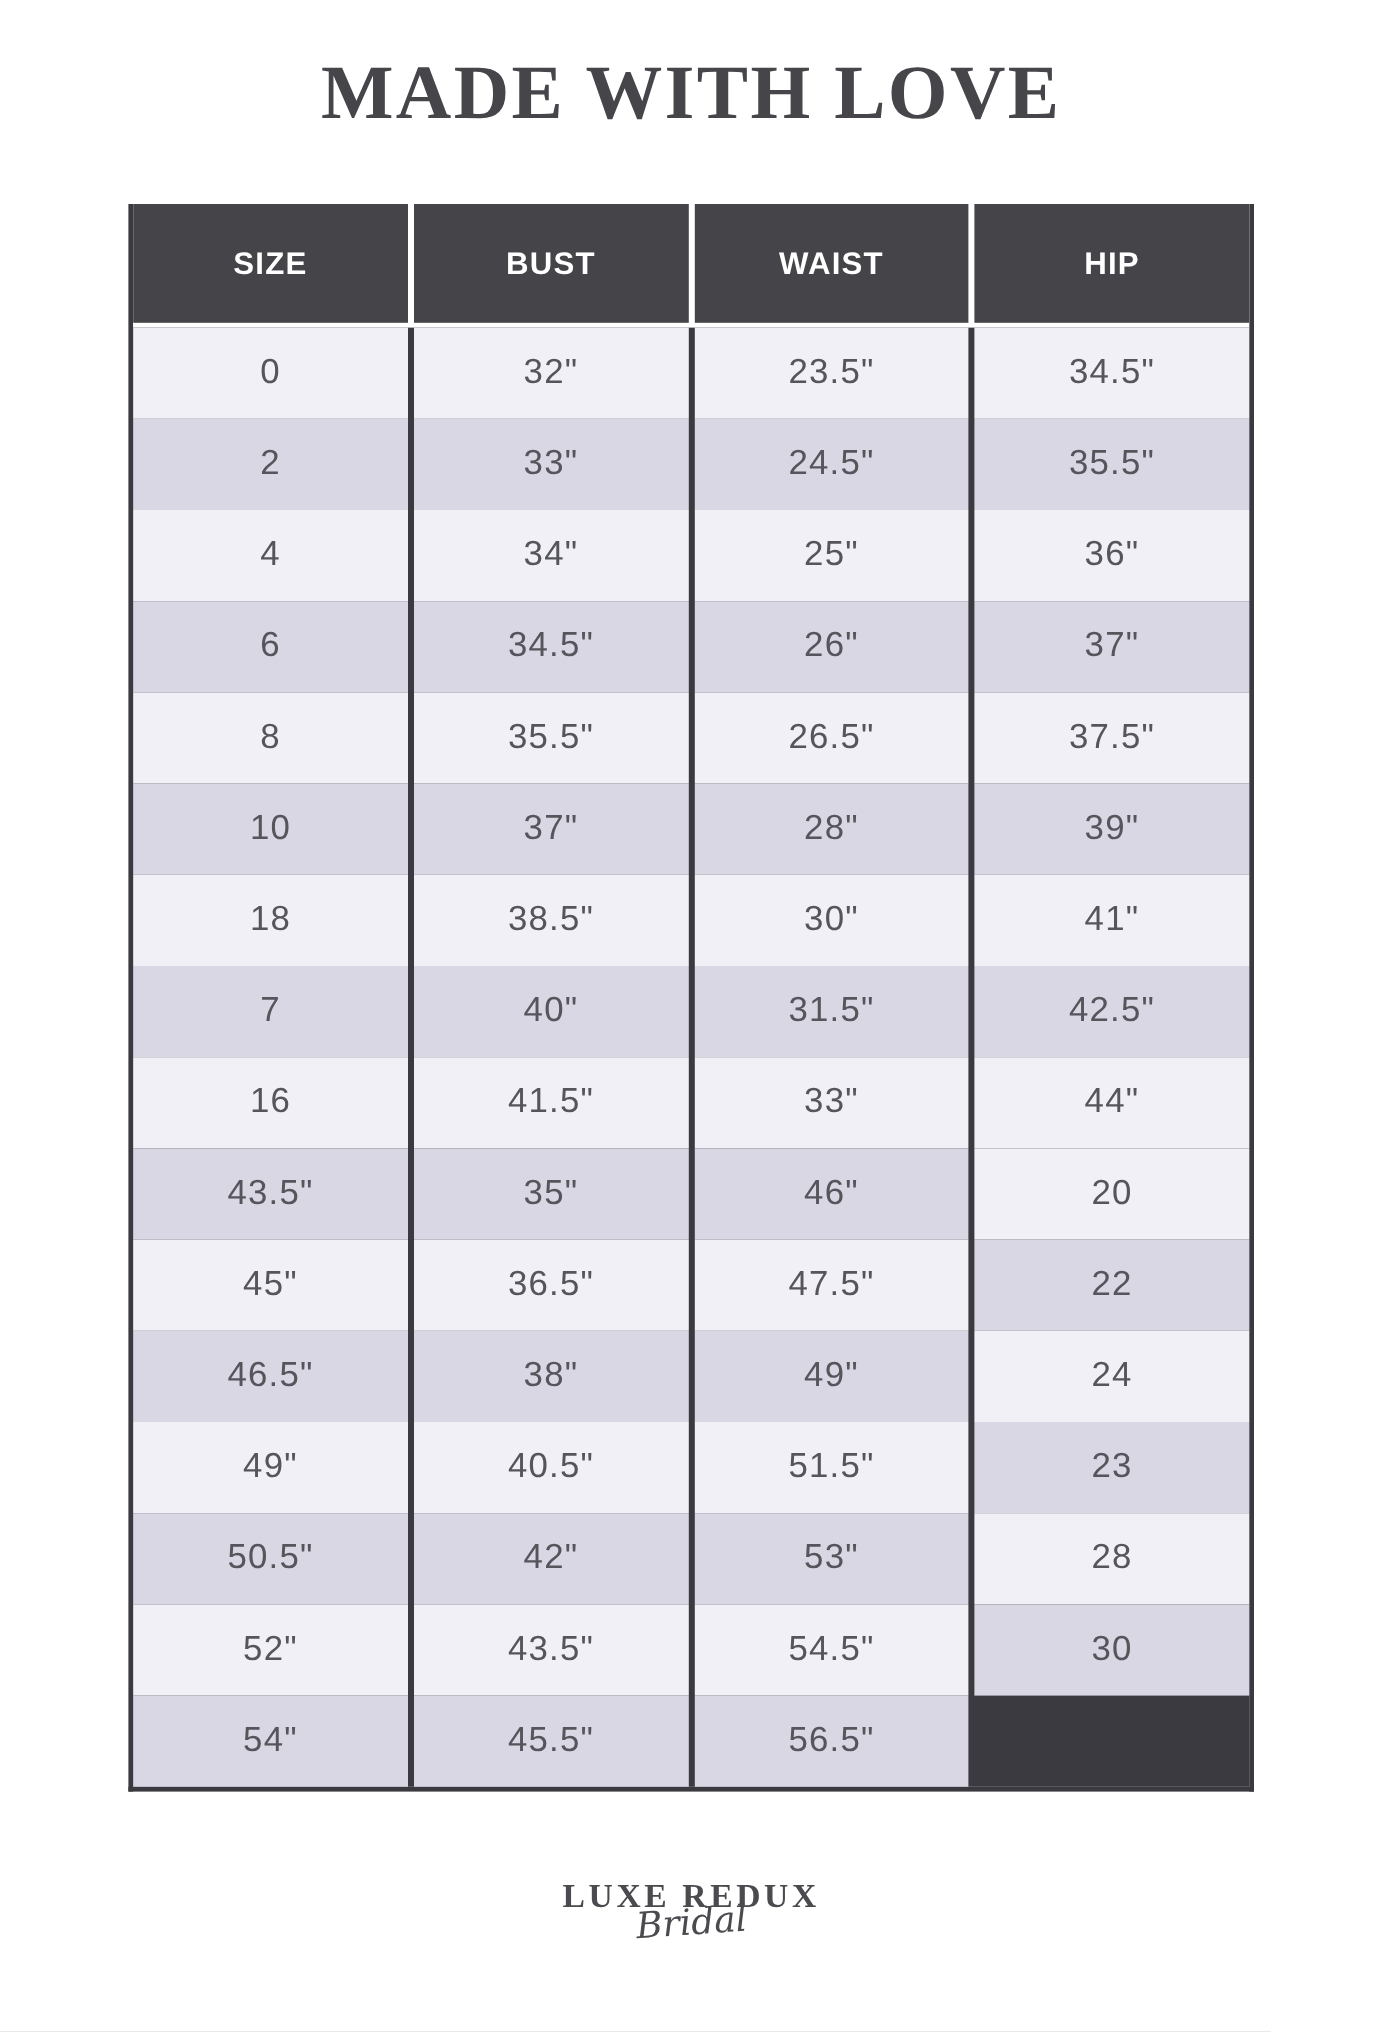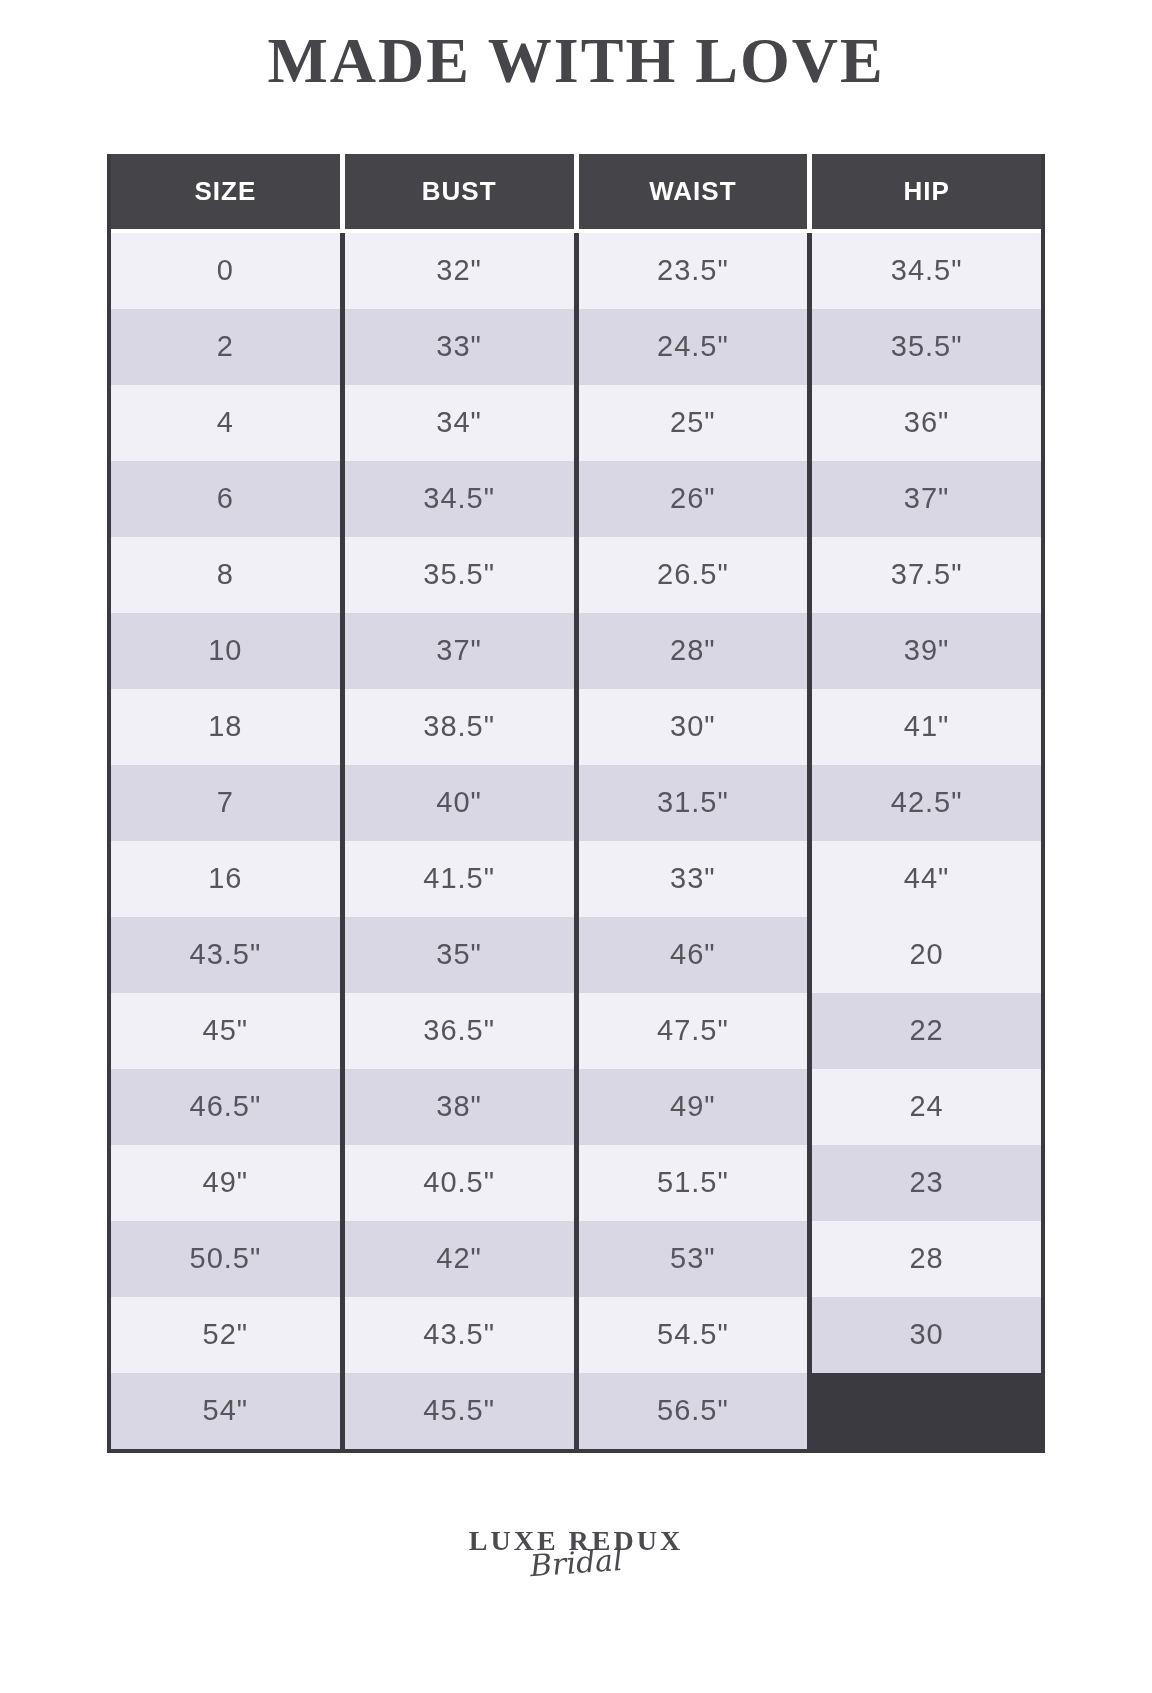--- a/index.html
+++ b/index.html
@@ -3,21 +3,21 @@
 <meta charset="utf-8">
 <style>
   html, body { margin: 0; padding: 0; background: #ffffff; }
   .page {
     width: 1152px;
     height: 1693px;
     margin: 0 auto;
     background: #ffffff;
     font-family: "Liberation Sans", sans-serif;
     box-sizing: border-box;
-    padding-top: 24px;
+    padding-top: 40px;
     overflow: hidden;
   }
   .title {
     font-family: "Liberation Serif", serif;
     font-weight: 700;
     font-size: 64px;
     line-height: 1.15;
     letter-spacing: 2px;
     text-align: center;
     color: var(--title-color, #45454a);
@@ -31,21 +31,21 @@
   }
   .header-row {
     display: grid;
     grid-template-columns: repeat(4, 1fr);
     column-gap: 5px;
     background: #ffffff;
     padding-bottom: 4px;
   }
   .header-cell {
     background: var(--header-bg, #454549);
-    height: 75px;
+    height: 99px;
     display: flex;
     align-items: center;
     justify-content: center;
     color: var(--header-text, #ffffff);
     font-size: 26px;
     font-weight: bold;
     letter-spacing: 1px;
   }
   .body-grid {
     display: grid;

